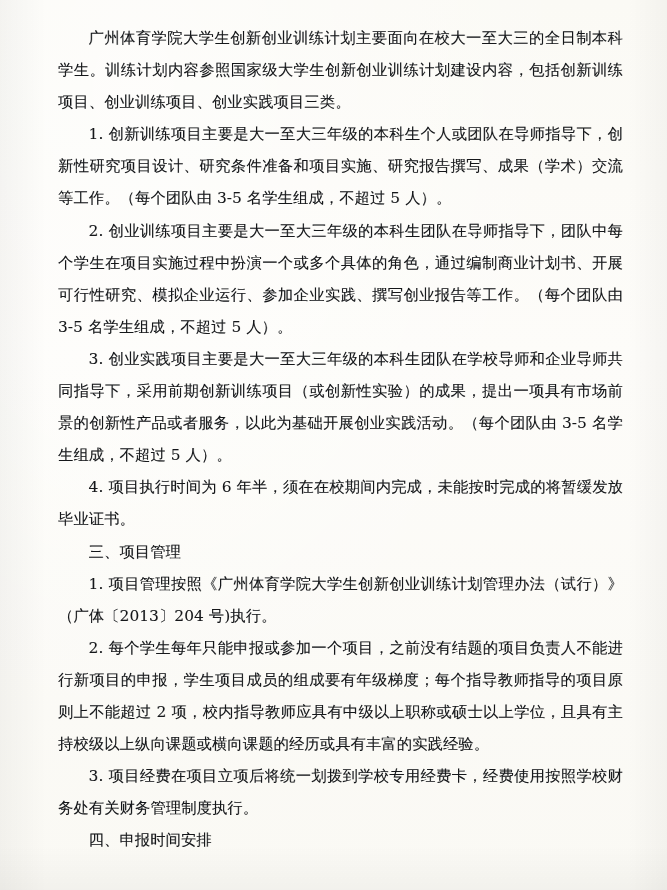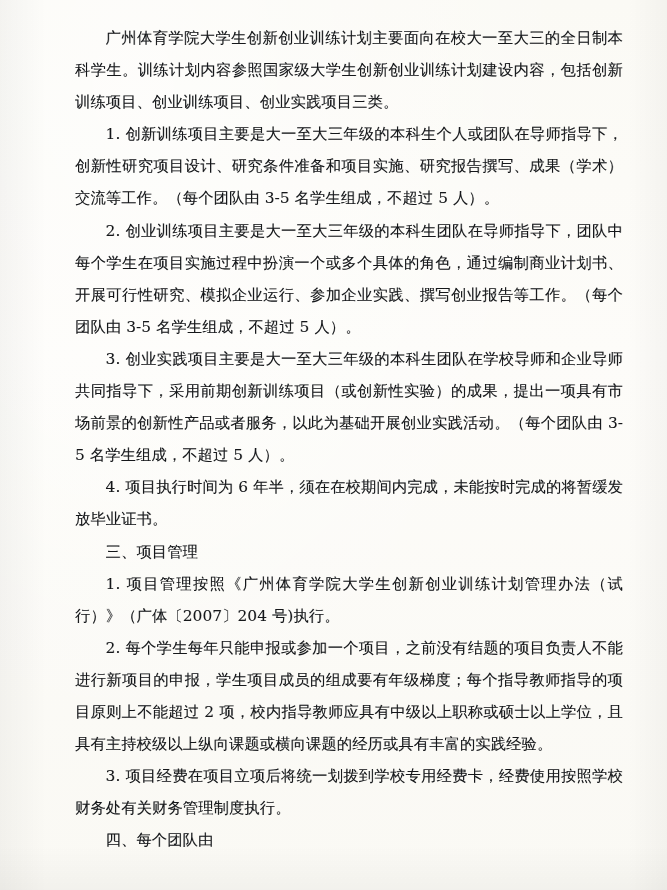--- a/index.html
+++ b/index.html
@@ -48,32 +48,31 @@
     text-indent: 2em;
     white-space: normal;
   }
   .heading {
     text-indent: 2em;
     font-family: Liberation Serif, serif;
   }
   .ink {
     
     text-shadow: 0.35px 0.15px 0 rgba(20,22,26,0.30);
-    margin-left: 17px;
   }
 </style>
 </head>
 <body>
 
 <div class="page">
   <div class="body-text ink">
     <p>广州体育学院大学生创新创业训练计划主要面向在校大一至大三的全日制本科学生。训练计划内容参照国家级大学生创新创业训练计划建设内容，包括创新训练项目、创业训练项目、创业实践项目三类。</p>
     <p>1. 创新训练项目主要是大一至大三年级的本科生个人或团队在导师指导下，创新性研究项目设计、研究条件准备和项目实施、研究报告撰写、成果（学术）交流等工作。（每个团队由 3-5 名学生组成，不超过 5 人）。</p>
     <p>2. 创业训练项目主要是大一至大三年级的本科生团队在导师指导下，团队中每个学生在项目实施过程中扮演一个或多个具体的角色，通过编制商业计划书、开展可行性研究、模拟企业运行、参加企业实践、撰写创业报告等工作。（每个团队由 3-5 名学生组成，不超过 5 人）。</p>
     <p>3. 创业实践项目主要是大一至大三年级的本科生团队在学校导师和企业导师共同指导下，采用前期创新训练项目（或创新性实验）的成果，提出一项具有市场前景的创新性产品或者服务，以此为基础开展创业实践活动。（每个团队由 3-5 名学生组成，不超过 5 人）。</p>
     <p>4. 项目执行时间为 6 年半，须在在校期间内完成，未能按时完成的将暂缓发放毕业证书。</p>
     <p class="heading">三、项目管理</p>
-    <p>1. 项目管理按照《广州体育学院大学生创新创业训练计划管理办法（试行）》（广体〔2007〕204 号)执行。</p>
+    <p>1. 项目管理按照《广州体育学院大学生创新创业训练计划管理办法（试行）》（广体〔2013〕204 号)执行。</p>
     <p>2. 每个学生每年只能申报或参加一个项目，之前没有结题的项目负责人不能进行新项目的申报，学生项目成员的组成要有年级梯度；每个指导教师指导的项目原则上不能超过 2 项，校内指导教师应具有中级以上职称或硕士以上学位，且具有主持校级以上纵向课题或横向课题的经历或具有丰富的实践经验。</p>
     <p>3. 项目经费在项目立项后将统一划拨到学校专用经费卡，经费使用按照学校财务处有关财务管理制度执行。</p>
-    <p class="heading">四、每个团队由</p>
+    <p class="heading">四、申报时间安排</p>
   </div>
 </div>
 
 </body></html>

